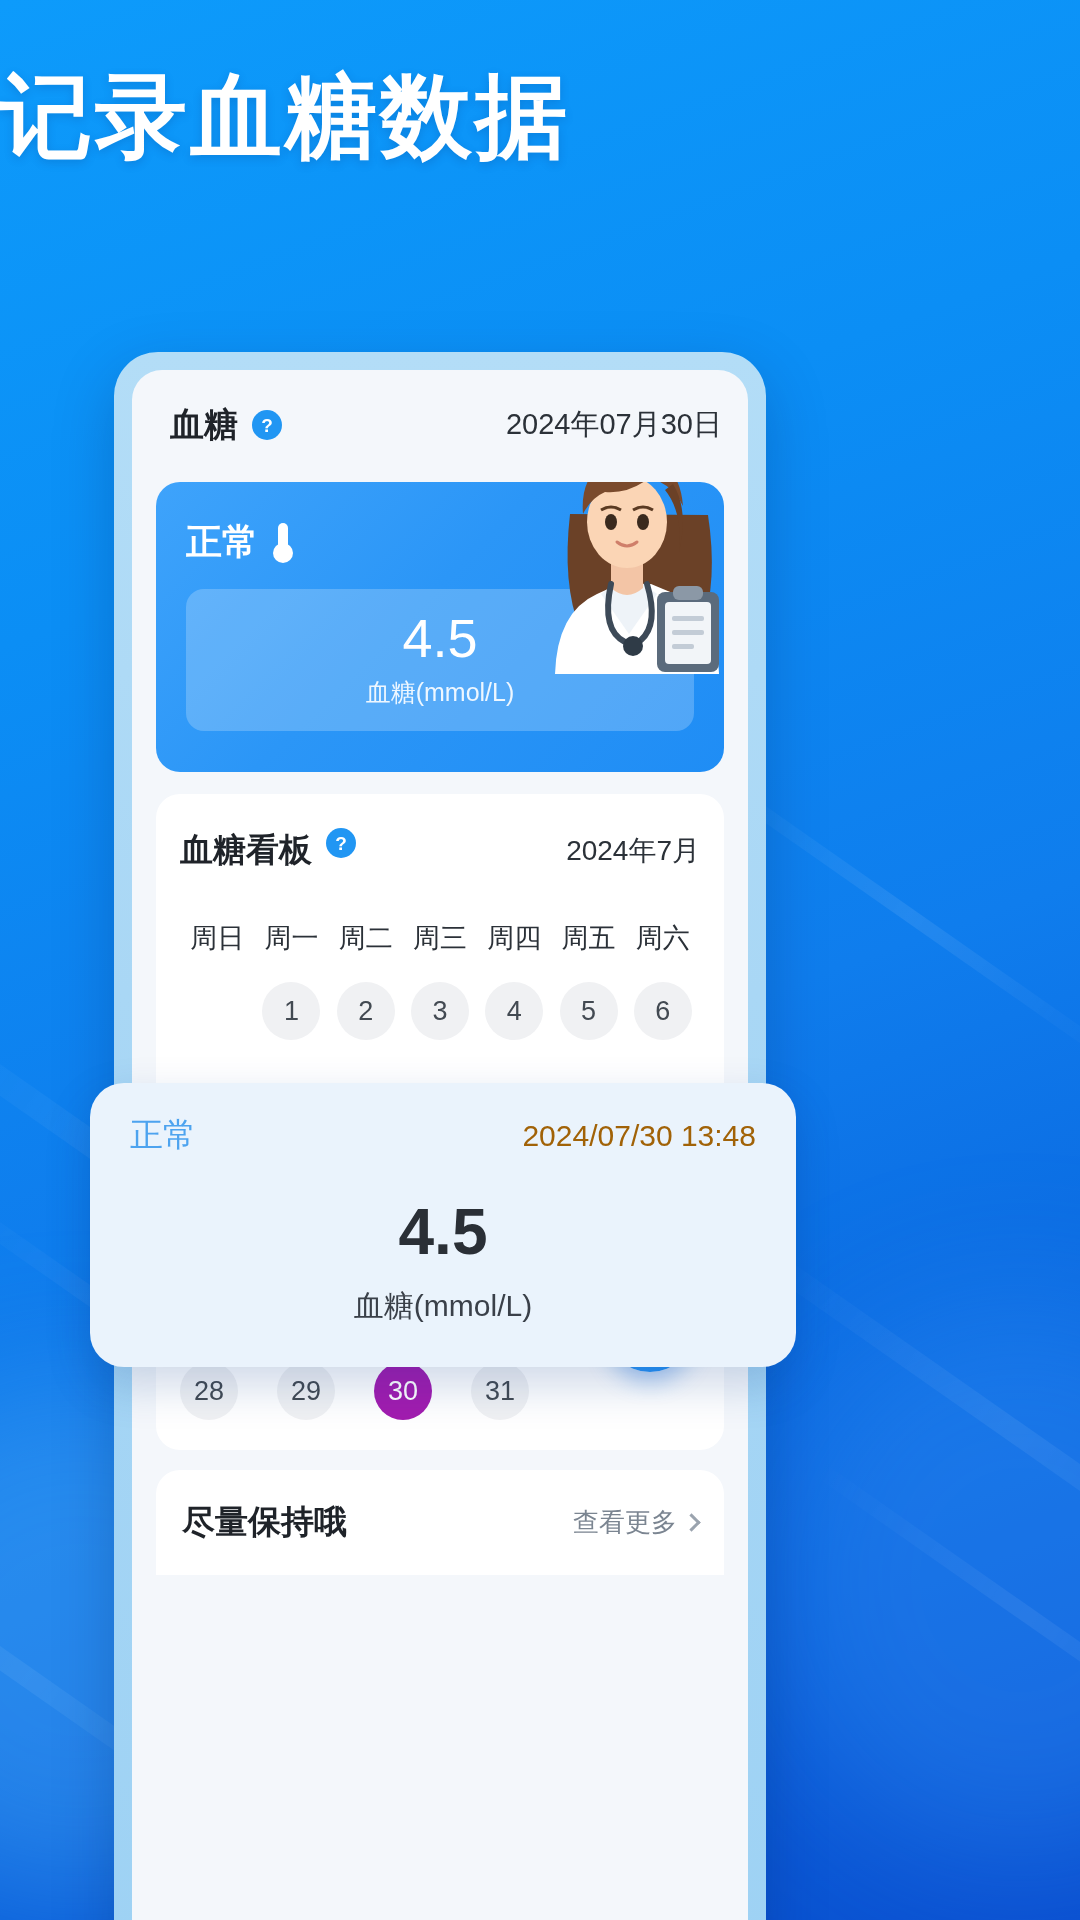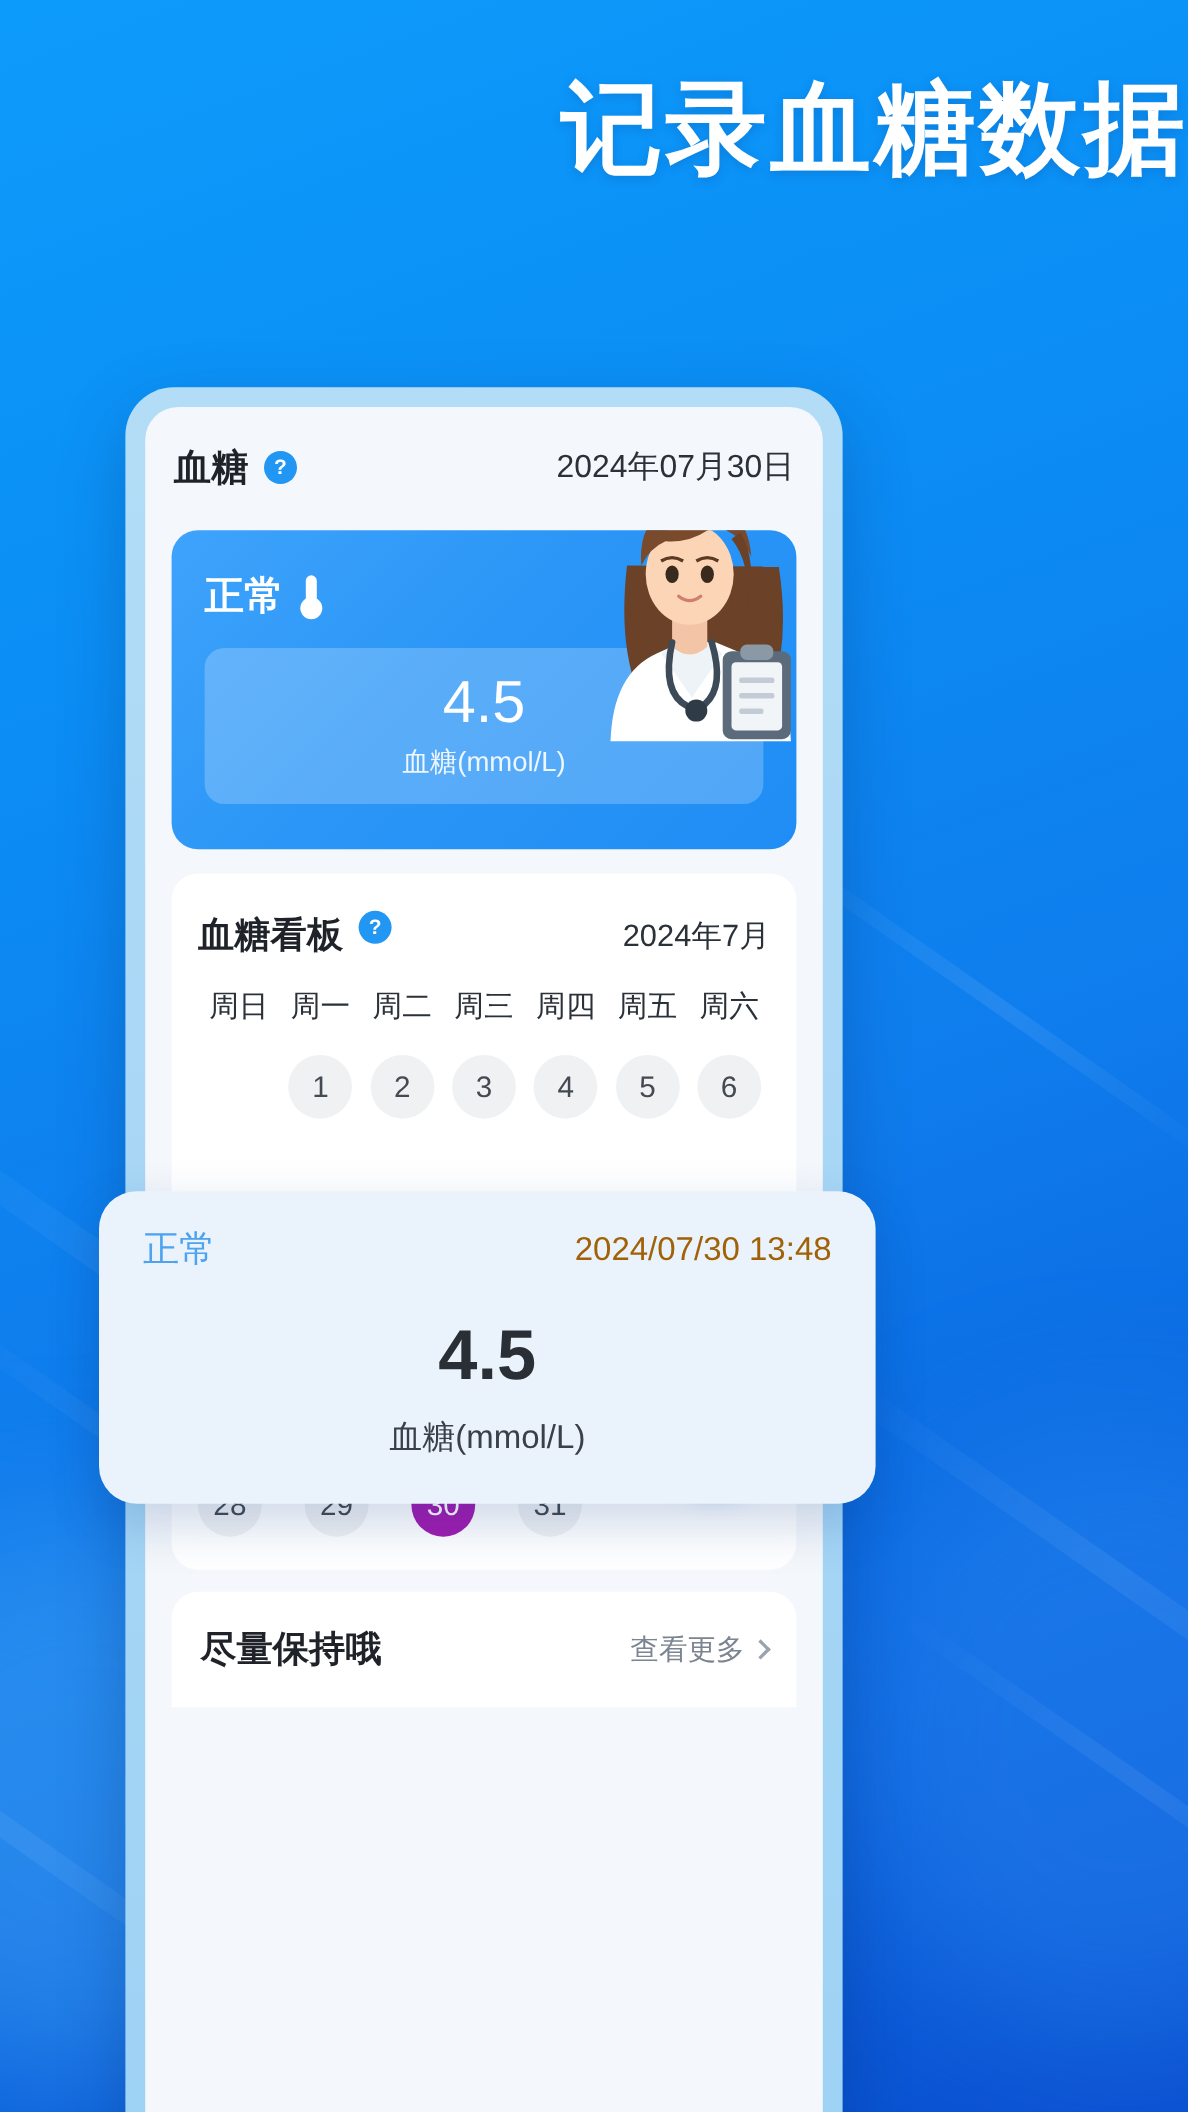--- a/index.html
+++ b/index.html
@@ -30,21 +30,21 @@
   }
   .glow {
     position:absolute;
     border-radius:50%;
     filter:blur(70px);
   }
 
   
   .hero {
     position:absolute; top:0; left:0; right:0;
-    text-align:right;
+    text-align:left;
     padding-top:68px;
     z-index:5;
     font-family:Liberation Serif, serif;
   }
   .hero-title {
     color:#ffffff;
     font-size:92px;
     font-weight:bold;
     letter-spacing:3px;
     line-height:1.08;
@@ -76,21 +76,21 @@
     width:100%; height:100%;
     background:#f4f7fb;
     border-radius:30px 30px 0 0;
     overflow:hidden;
     position:relative;
   }
 
   
   .app-head {
     display:flex; align-items:center; justify-content:space-between;
-    padding:32px 26px 14px 26px;
+    padding:32px 26px 14px 38px;
   }
   .app-head-left { display:flex; align-items:center; gap:14px; }
   .app-title { font-size:34px; font-weight:bold; color:#1f2329; }
   .help-badge {
     width:30px; height:30px; border-radius:50%;
     background:#2196f3; color:#fff;
     font-size:19px; font-weight:bold;
     display:flex; align-items:center; justify-content:center;
     line-height:1;
   }
@@ -150,21 +150,21 @@
     display:flex; align-items:center; justify-content:space-between;
   }
   .board-head-left { display:flex; gap:14px; }
   .board-title { font-size:33px; font-weight:bold; color:#1f2329; }
   .board-month { font-size:28px; color:#2b3138; }
 
   .week-row, .day-row {
     display:grid; grid-template-columns:repeat(7,1fr);
     text-align:center;
   }
-  .week-row { margin-top:24px; }
+  .week-row { margin-top:47px; }
   .week-cell { font-size:27px; color:#2b3138; }
   .day-row { margin-top:26px; }
   .day-cell { display:flex; justify-content:center; }
   .day-dot {
     width:58px; height:58px; border-radius:50%;
     background:#f0f1f3; color:#434a52;
     font-size:27px;
     display:flex; align-items:center; justify-content:center;
   }
   .day-dot.empty { background:transparent; }

